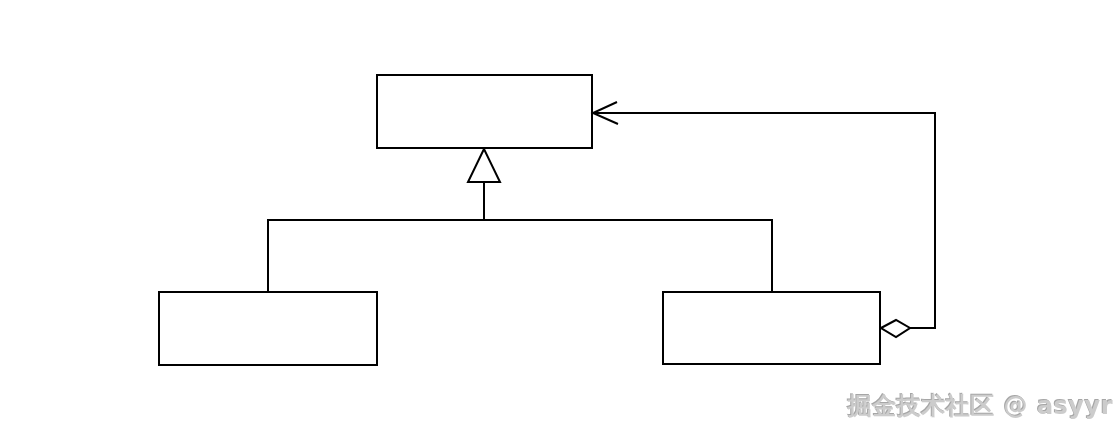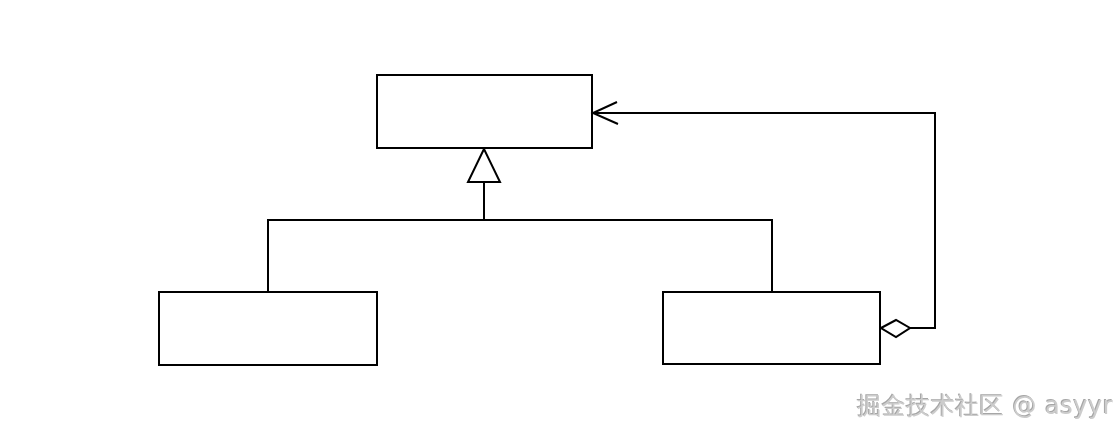--- a/index.html
+++ b/index.html
@@ -7,20 +7,21 @@
     padding: 0;
     background: #ffffff;
   }
   #canvas {
     position: relative;
     width: 1115px;
     height: 434px;
     background: #ffffff;
     overflow: hidden;
     font-family: "DejaVu Sans", "Liberation Sans", sans-serif;
+    font-weight: bold;
   }
   #diagram-svg {
     position: absolute;
     left: 0;
     top: 0;
     display: block;
   }
   .box {
     fill: #ffffff;
     stroke: #000000;

